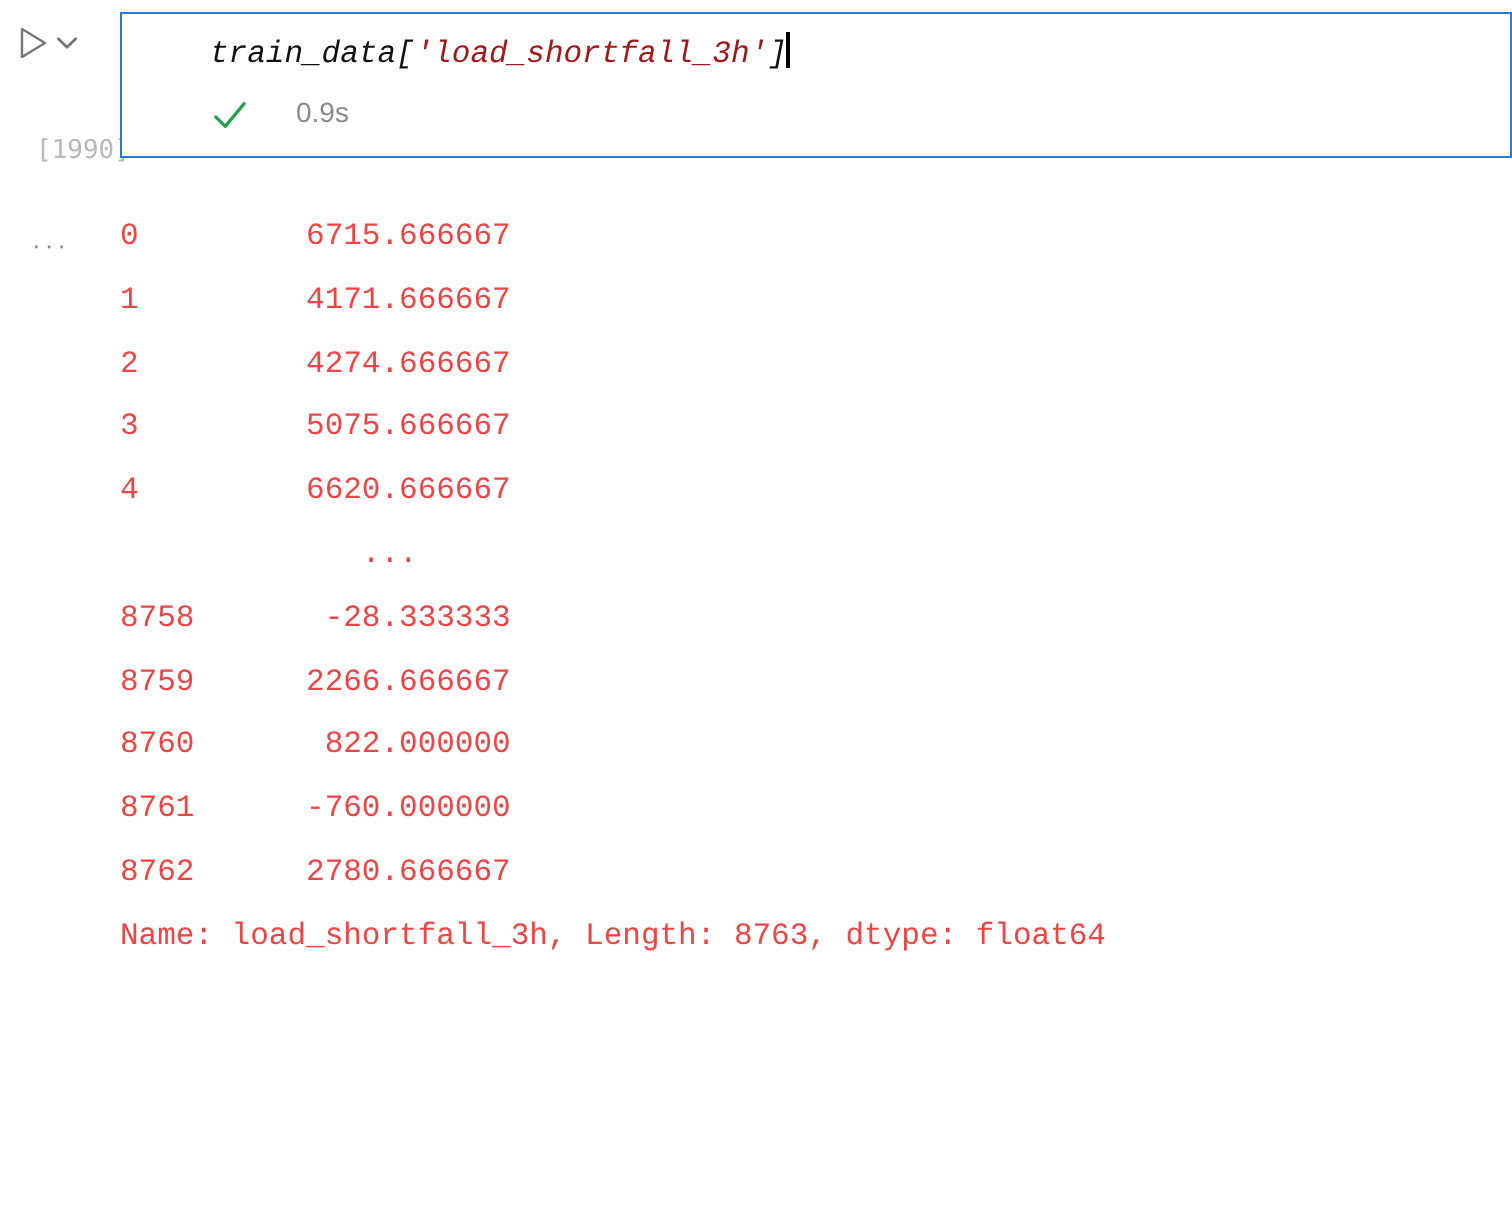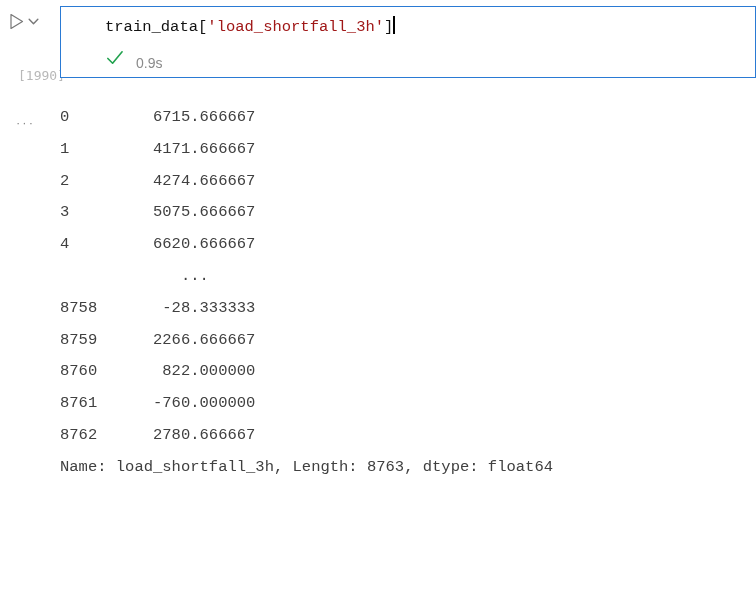--- a/index.html
+++ b/index.html
@@ -51,50 +51,51 @@
     border: 1px solid #2a7ad4;
     background: #fff;
     padding: 9px 14px 6px 44px;
     position: relative;
   }
   .code-line {
     font-family: Menlo, Consolas, "Courier New", monospace;
     font-size: 15.5px;
     line-height: 1.3;
     white-space: pre;
+    font-style: italic;
   }
   .tok-name { color: #111; }
   .tok-bracket { color: #111; }
   .tok-string { color: #a01818; }
   .cursor {
     display: inline-block;
     width: 1.3px;
     height: 18px;
     background: #000;
     vertical-align: -3px;
     margin-left: 0px;
   }
   .status-row {
     display: flex;
-    align-items: flex-end;
-    gap: 12px;
+    align-items: flex-start;
+    gap: 24px;
     padding-top: 11px;
     padding-left: 0px;
   }
   .check-icon { color: #22a24f; }
   .exec-time {
     color: #8a8a8a;
     font-size: 14px;
     font-family: -apple-system, "Segoe UI", Arial, sans-serif;
   }
   .output {
     font-family: Menlo, Consolas, "Courier New", monospace;
     font-size: 15.5px;
     line-height: 2.05;
-    color: #404040;
+    color: #ef4444;
     white-space: pre;
     padding-top: 24px;
     padding-left: 0px;
   }
 </style>
 </head>
 <body>
 
 <div class="cell-wrap">
 

